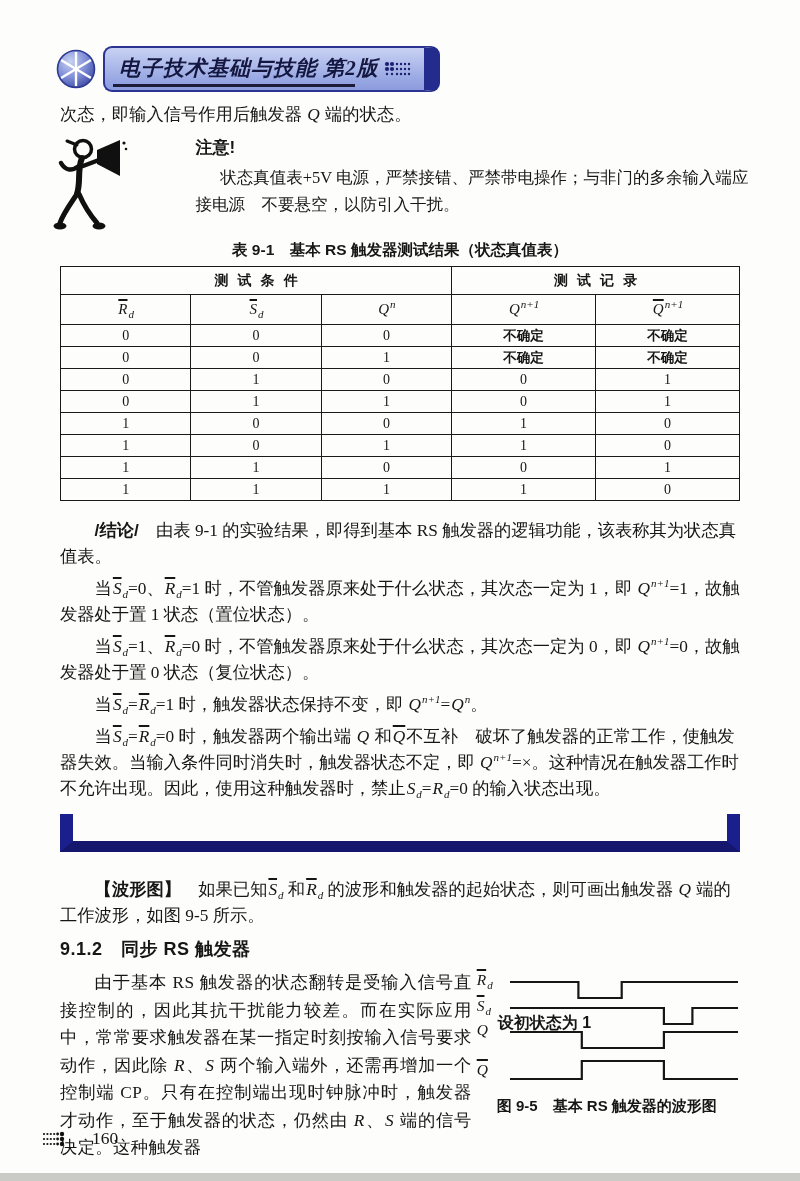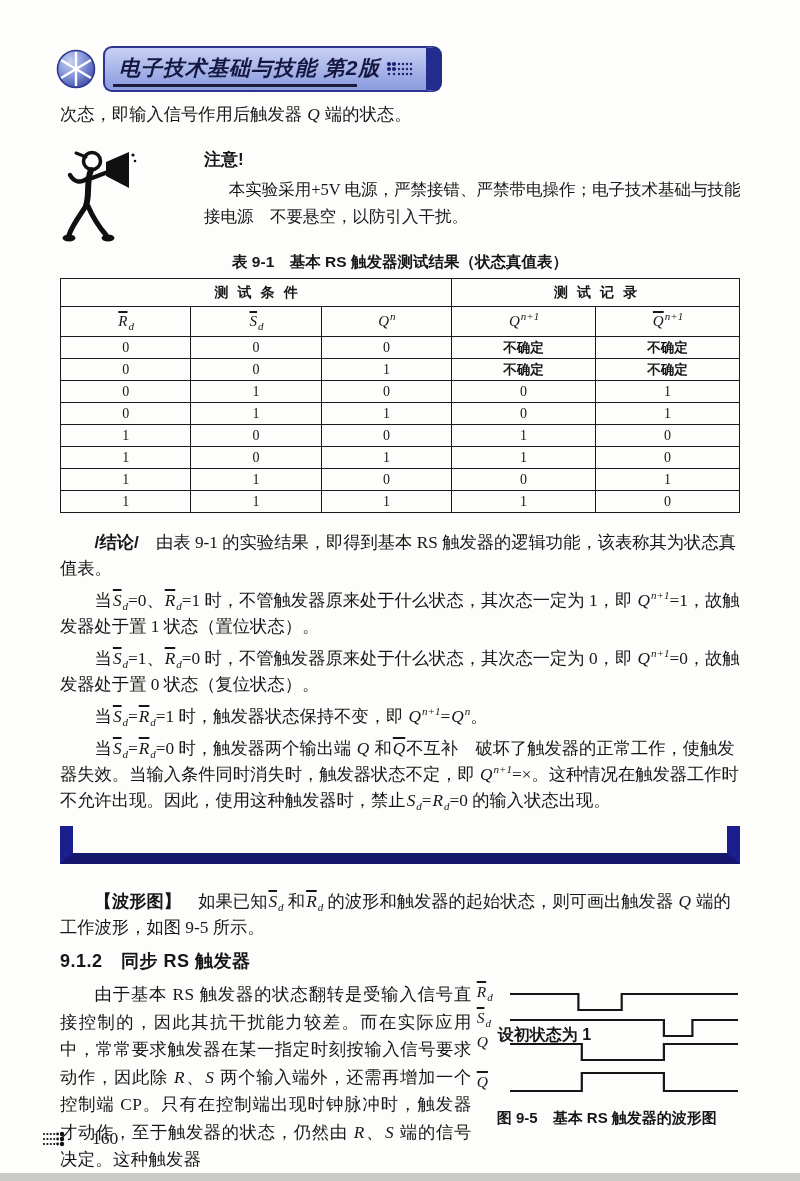--- a/index.html
+++ b/index.html
@@ -4,33 +4,33 @@
 <style>
   html,body{margin:0;padding:0;background:#ffffff;}
   .page{position:relative;width:800px;height:1181px;background:#fdfdfb;overflow:hidden;
         box-sizing:border-box;padding:0 60px;color:#161616;
         font-family:"Liberation Serif","DejaVu Serif",serif;}
   
   .hdr{display:flex;align-items:center;gap:7px;margin:46px 0 0 -4px;}
   .banner{position:relative;display:flex;align-items:center;height:40px;padding:0 10px 2px 14px;
           background:linear-gradient(180deg,#c9d2f3,#9baae4 70%,#8b9bdd);
           border:2px solid #2c3390;border-right:16px solid #232b8d;border-radius:9px;}
-  .banner-title{font-family:Liberation Sans, sans-serif;font-weight:bold;font-style:italic;
+  .banner-title{font-family:Liberation Serif, serif;font-weight:bold;font-style:italic;
           font-size:21px;color:#14173f;letter-spacing:1px;white-space:nowrap;}
   .banner-underline{position:absolute;left:8px;bottom:3px;width:76%;height:3px;background:#1c1c38;}
   .banner-dots{margin-left:5px;}
   
   .para{margin:6px 0 0;text-indent:2em;font-size:17.3px;line-height:26px;}
   .intro{margin-top:10px;text-indent:0;}
   .ib{font-family:"Liberation Sans",sans-serif;font-style:normal;font-weight:bold;}
   .var{font-style:italic;font-family:"Liberation Serif",serif;padding:0 1px;}
   .bar{text-decoration:overline;text-decoration-thickness:1.5px;}
   sub,sup{font-size:11px;font-style:italic;line-height:0;font-family:"Liberation Serif",serif;}
   
-  .notice{display:flex;margin-top:20px;min-height:92px;}
+  .notice{display:flex;margin-top:8px;min-height:92px;justify-content:center;}
   .mascot{flex:0 0 80px;margin-left:2px;}
   .notice-text{margin-left:62px;}
   .notice-title{font-family:"Liberation Sans",sans-serif;font-weight:bold;font-size:17px;margin-bottom:5px;}
   .notice-line{font-size:16.5px;line-height:27px;white-space:nowrap;}
   .notice-line.ind{text-indent:1.5em;}
   .pretable{margin-top:4px;}
   
   .tbl-title{margin-top:8px;text-align:center;font-family:"Liberation Sans",sans-serif;
              font-weight:bold;font-size:15.5px;white-space:nowrap;}
   table.truth{width:100%;border-collapse:collapse;margin-top:5px;}
@@ -125,21 +125,21 @@
         <path d="M26 58 C 32 72, 38 80, 44 87" stroke-width="5"></path>
       </g>
       <ellipse cx="7" cy="90" rx="6.5" ry="3.5" fill="#101010"></ellipse>
       <ellipse cx="46" cy="90" rx="6.5" ry="3.5" fill="#101010"></ellipse>
       <path d="M44 14 L67 4 L67 40 L44 28 Z" fill="#101010"></path>
       <circle cx="71" cy="7" r="1.6" fill="#101010"></circle>
       <circle cx="73" cy="13" r="1.3" fill="#101010"></circle>
     </svg>
     <div class="notice-text">
       <div class="notice-title">注意!</div>
-      <div class="notice-line ind">本实验采用+5V 电源，严禁接错、严禁带电操作；电子技术基础与技能</div>
+      <div class="notice-line ind">状态真值表+5V 电源，严禁接错、严禁带电操作；与非门的多余输入端应</div>
       <div class="notice-line">接电源　不要悬空，以防引入干扰。</div>
     </div>
   </div>
 
 
   <div class="tbl-title">表 9-1　基本 RS 触发器测试结果（状态真值表）</div>
   <table class="truth">
     <colgroup>
       <col style="width:19.2%">
         <col style="width:19.2%">

